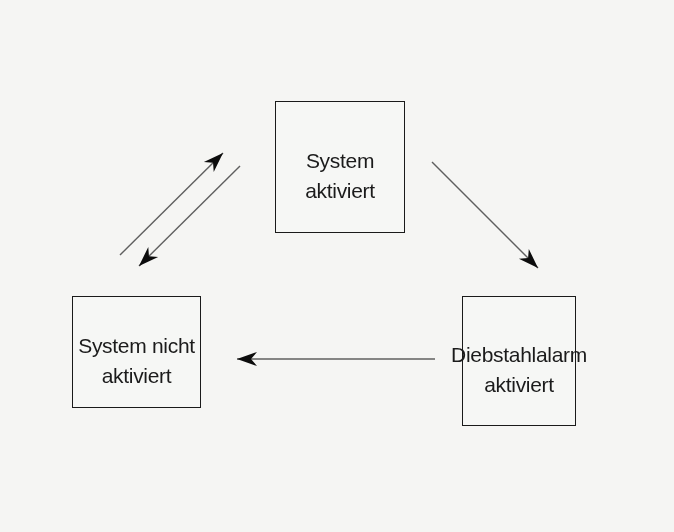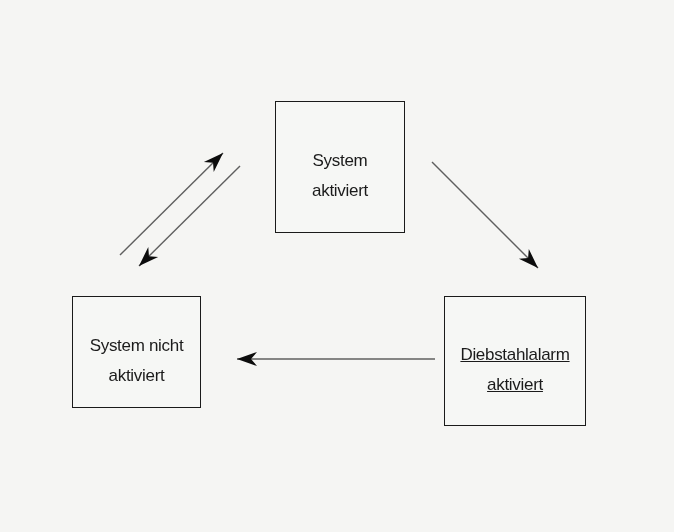--- a/index.html
+++ b/index.html
@@ -22,27 +22,27 @@
   svg.arrows line{stroke:var(--arrow-shaft);stroke-width:1.4;}
   svg.arrows marker path{fill:var(--arrow-head);}
   .node{
     position:absolute;
     box-sizing:border-box;
     border:1px solid var(--box-border);
     background:var(--box-fill);
     display:flex;flex-direction:column;
     align-items:center;justify-content:center;
     text-align:center;
-    font-size:17px;letter-spacing:-0.3px;
+    font-size:21px;letter-spacing:-0.3px;
     line-height:30px;color:var(--text);
     padding-top:17px;
   }
   .node-top{left:275px;top:101px;width:130px;height:132px;}
   .node-left{left:72px;top:296px;width:129px;height:112px;}
-  .node-right{left:444px;top:296px;width:142px;height:130px;text-decoration:underline;}
+  .node-right{left:462px;top:296px;width:114px;height:130px;}
 </style>
 </head>
 <body>
 
 <div class="canvas">
 
   <svg class="arrows" viewBox="0 0 674 532">
     <defs>
       <marker id="stealth" markerUnits="userSpaceOnUse" markerWidth="22" markerHeight="16" viewBox="0 0 22 16" refX="21" refY="8" orient="auto">
         <path d="M1,1 L21,8 L1,15 L7,8 Z"></path>

